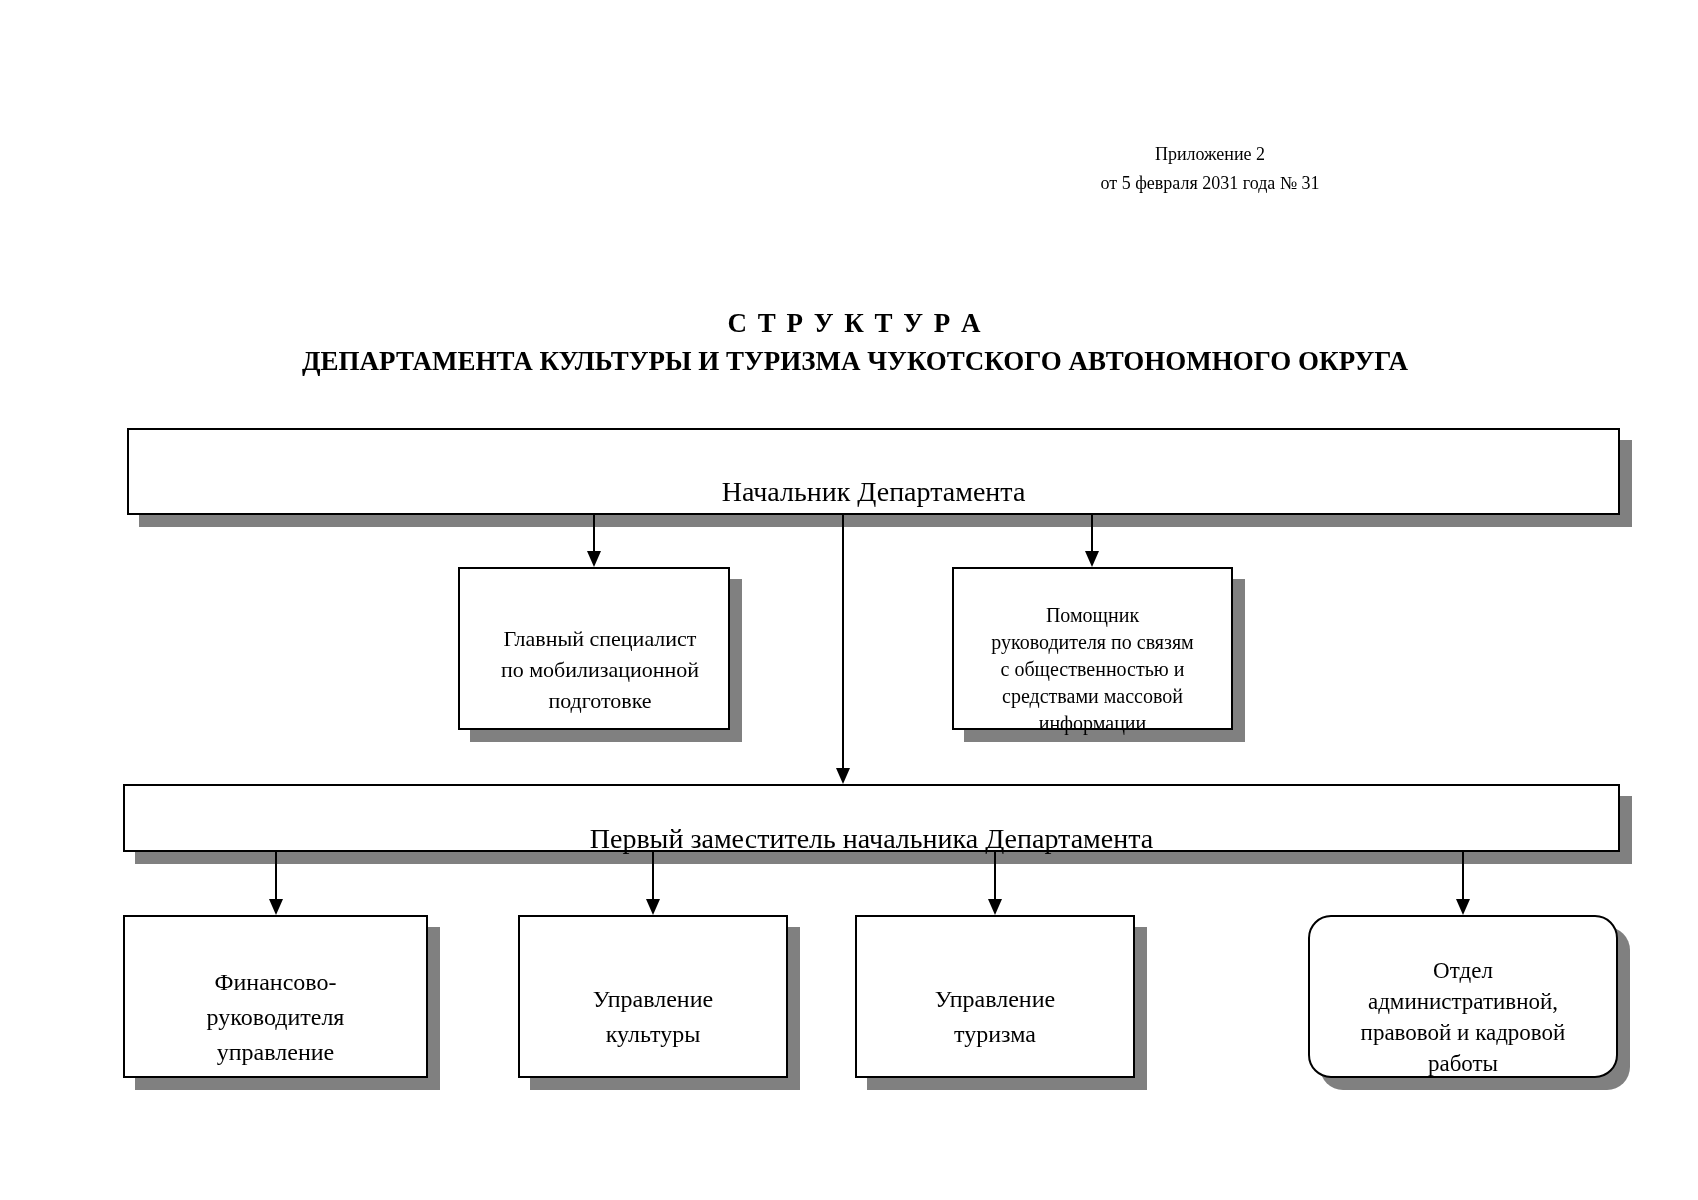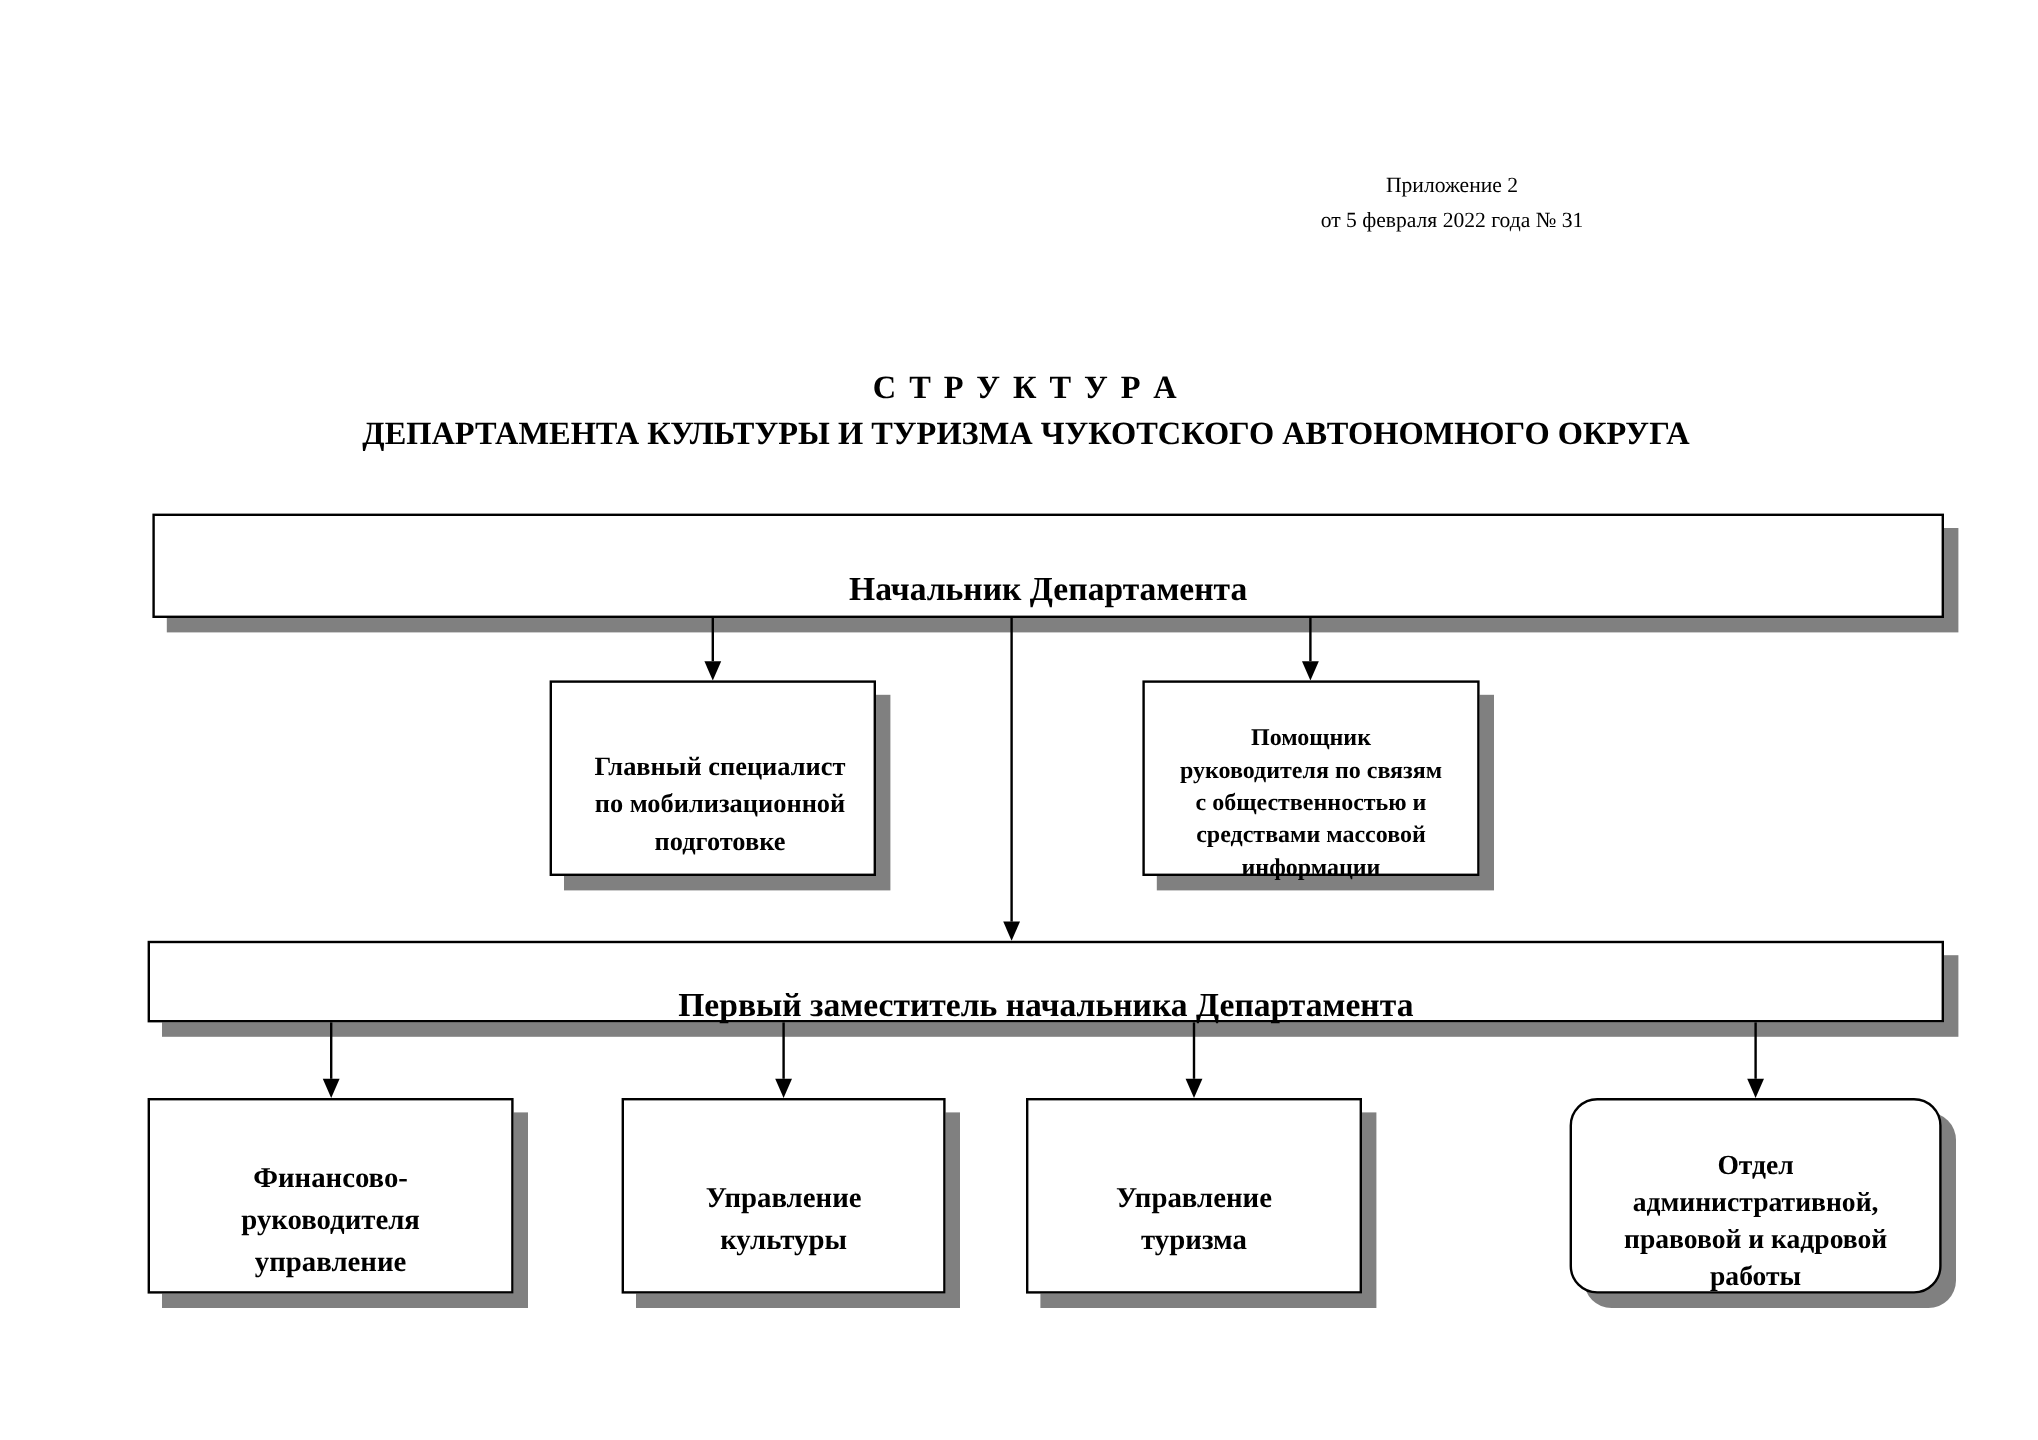--- a/index.html
+++ b/index.html
@@ -25,21 +25,21 @@
   .title2{top:344px;}
 
   
   .box{
     position:absolute;background:#ffffff;
     border:2px solid #000000;
     box-shadow:12px 12px 0 0 #808080;
     display:flex;align-items:center;justify-content:center;
     text-align:center;box-sizing:border-box;
   }
-  .box-label{white-space:pre-line;font-weight:700;margin-top:41px;}
+  .box-label{white-space:pre-line;font-weight:400;margin-top:41px;}
 
   .head-box{left:127px;top:428px;width:1493px;height:87px;}
   .head-box .box-label{font-size:28px;line-height:34px;}
 
   .mid-left{left:458px;top:567px;width:272px;height:163px;padding-left:12px;}
   .mid-left .box-label{font-size:22px;line-height:31px;}
 
   .mid-right{left:952px;top:567px;width:281px;height:163px;}
   .mid-right .box-label{font-size:20px;line-height:27px;}
 
@@ -69,21 +69,21 @@
   .l-b3{left:994px;top:852px;height:47px;}  .h-b3{left:988px;top:899px;}
   .l-b4{left:1462px;top:852px;height:47px;} .h-b4{left:1456px;top:899px;}
 </style>
 </head>
 <body>
 
 <div class="page">
 
   <div class="annotation">
     <div>Приложение 2</div>
-    <div>от 5 февраля 2022 года № 31</div>
+    <div>от 5 февраля 2031 года № 31</div>
   </div>
 
   <div class="title1">С Т Р У К Т У Р А</div>
   <div class="title2">ДЕПАРТАМЕНТА КУЛЬТУРЫ И ТУРИЗМА ЧУКОТСКОГО АВТОНОМНОГО ОКРУГА</div>
 
   <div class="box head-box">
     <span class="box-label">Начальник Департамента</span>
   </div>
 
   <div class="vline l-a1"></div>

